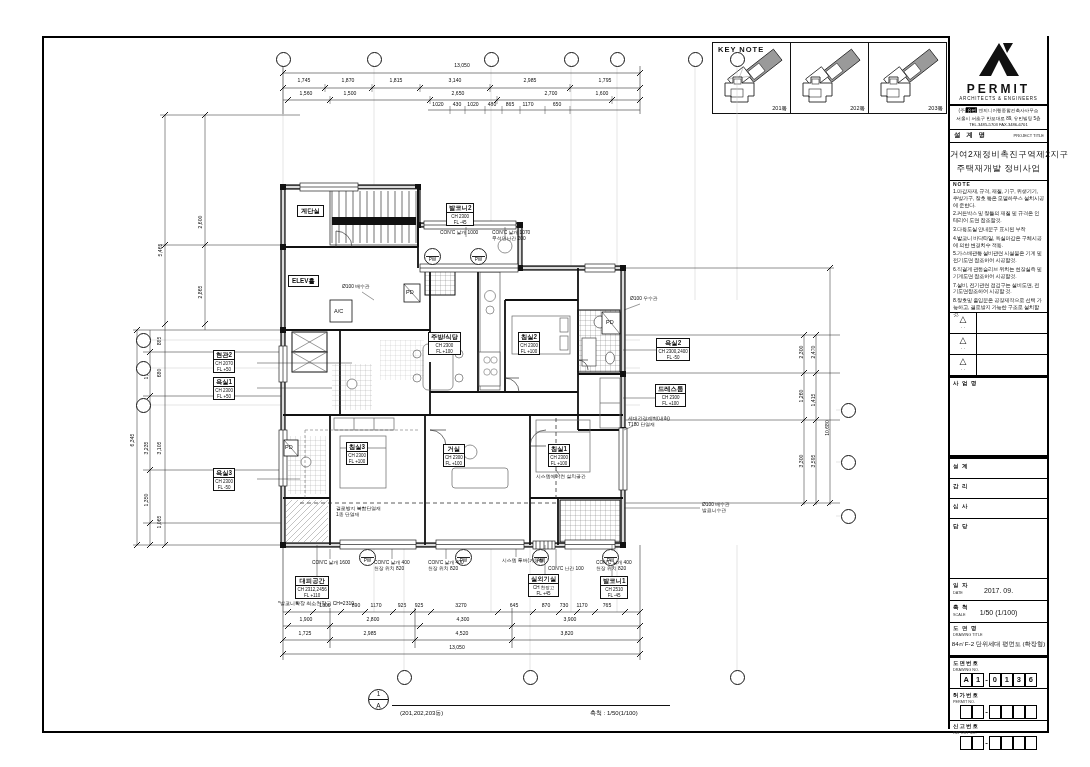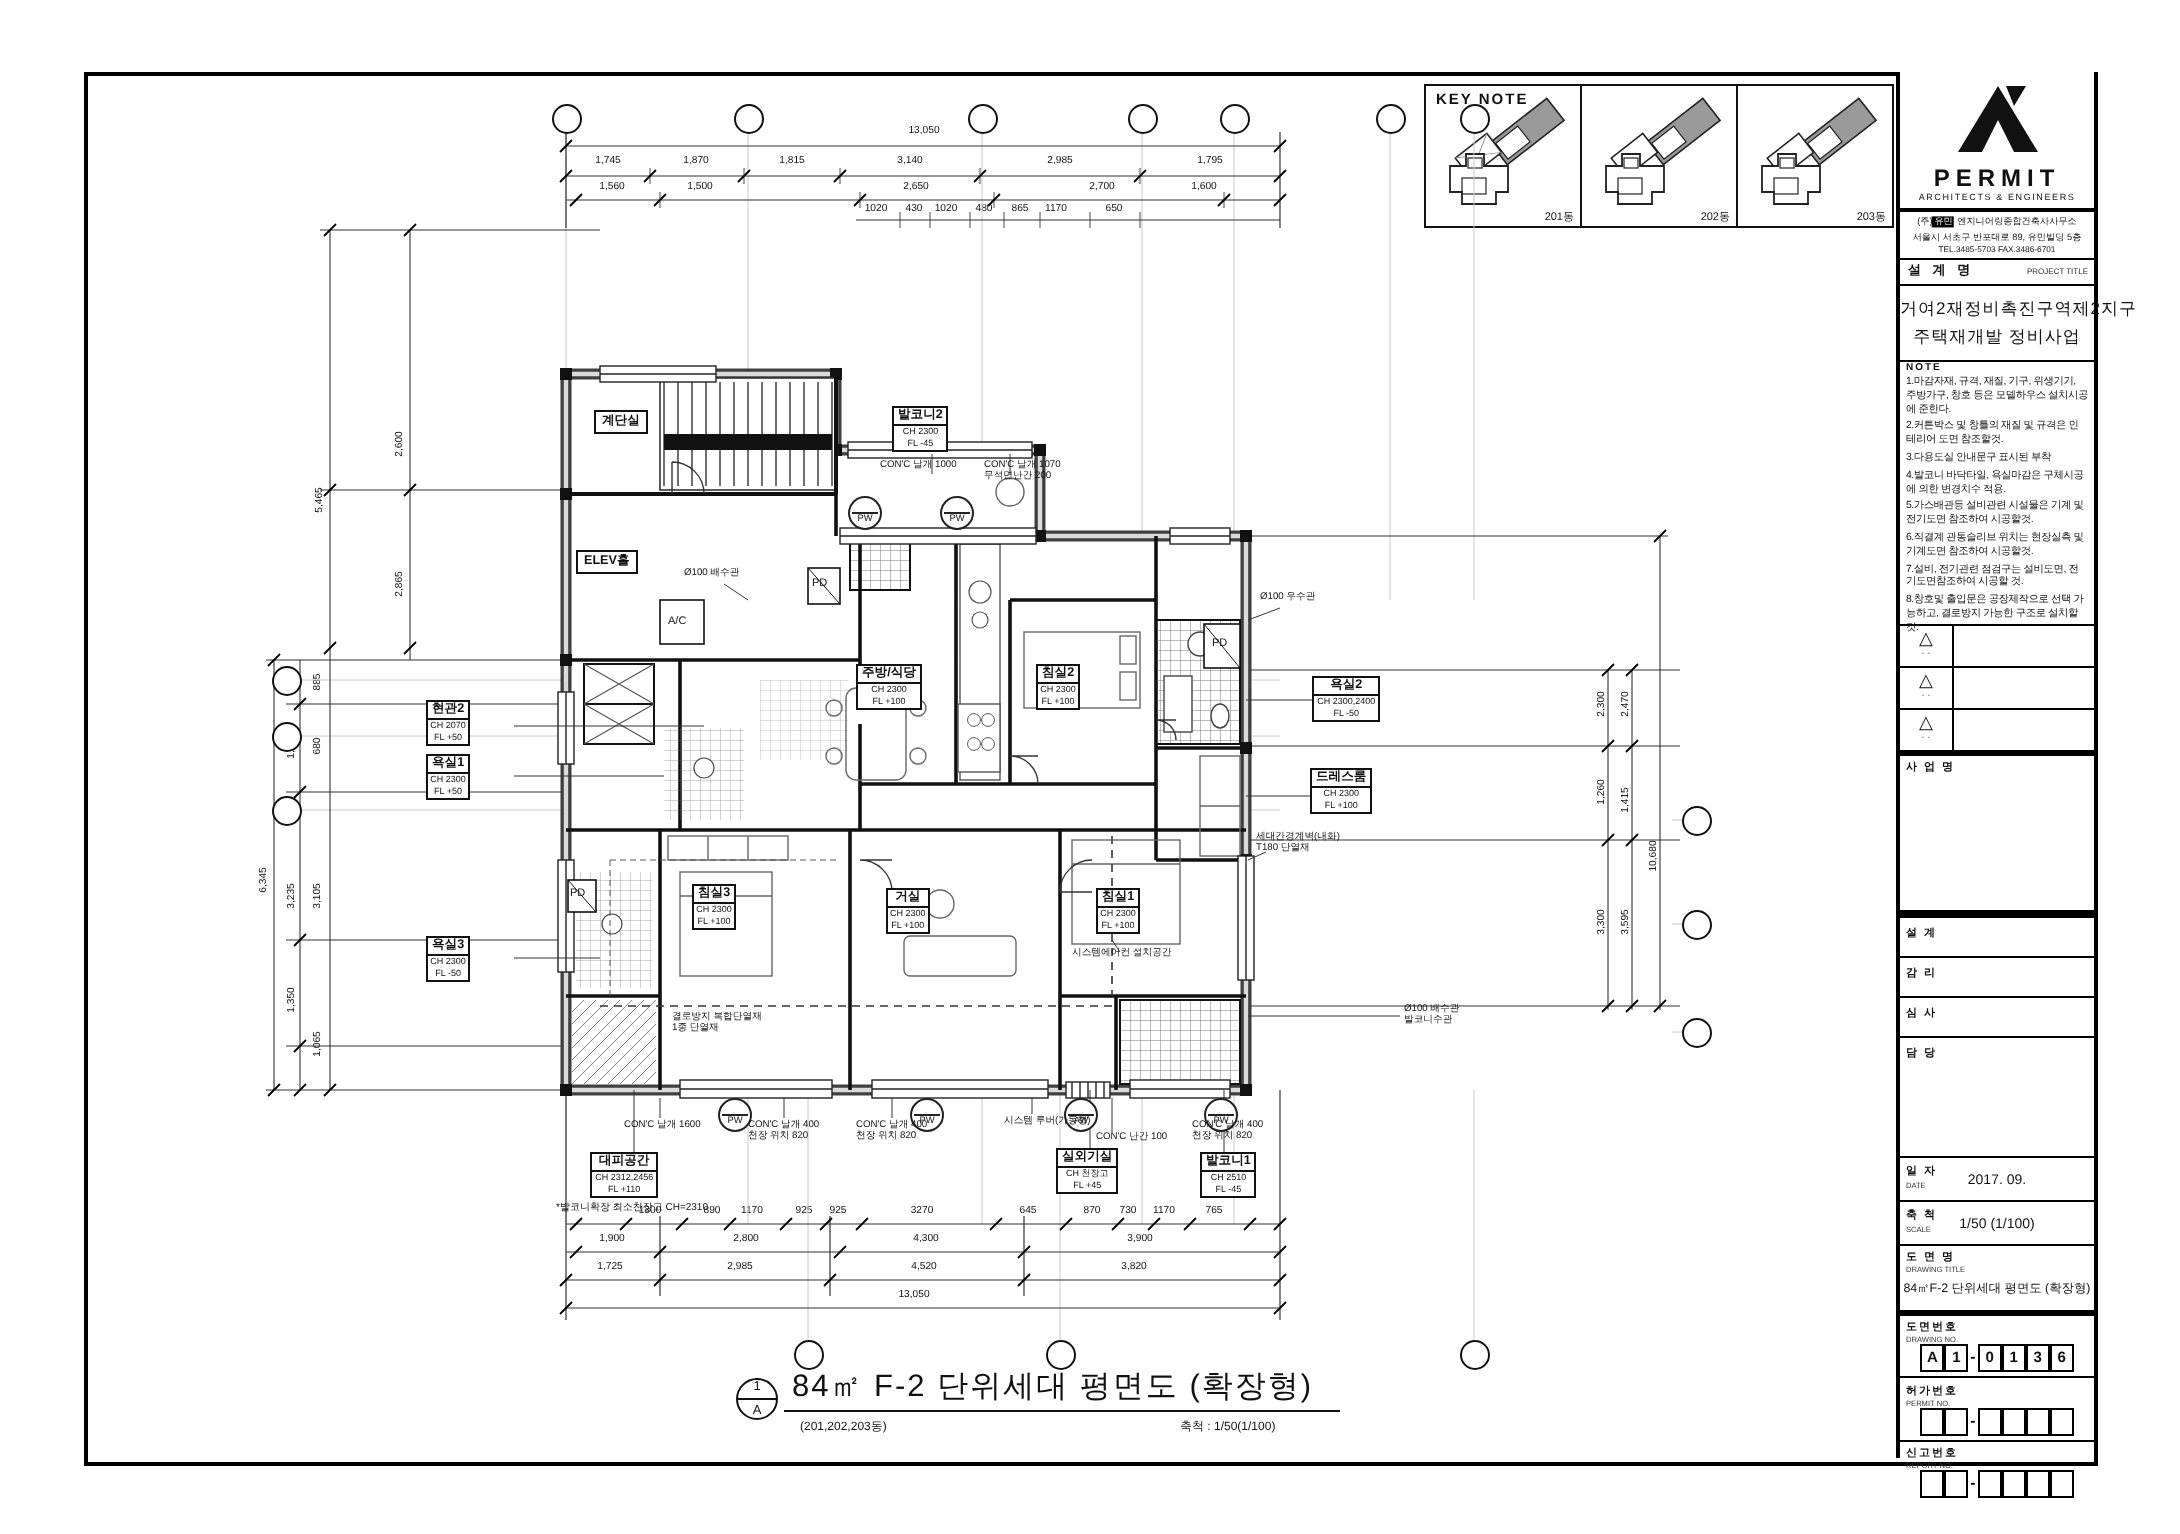--- a/index.html
+++ b/index.html
@@ -596,18 +596,17 @@
   <span class="ann" style="left:596px;top:560px">CON'C 날개 400
 천장 위치 820</span>
   <span class="ann" style="left:336px;top:506px">결로방지 복합단열재
 1종 단열재</span>
 
   <div class="mt-bubble">
     <span class="ln"></span>
     <span class="tb1">1</span>
     <span class="tb2">A</span>
   </div>
-  <div class="main-title">84㎡ F-2 단위세대 평면도 (확장형)</div>
   <div class="mt-rule"></div>
   <span class="mt-sub">(201,202,203동)</span>
   <span class="mt-scale">축척 : 1/50(1/100)</span>
 
 </div>
 
 </body></html>

